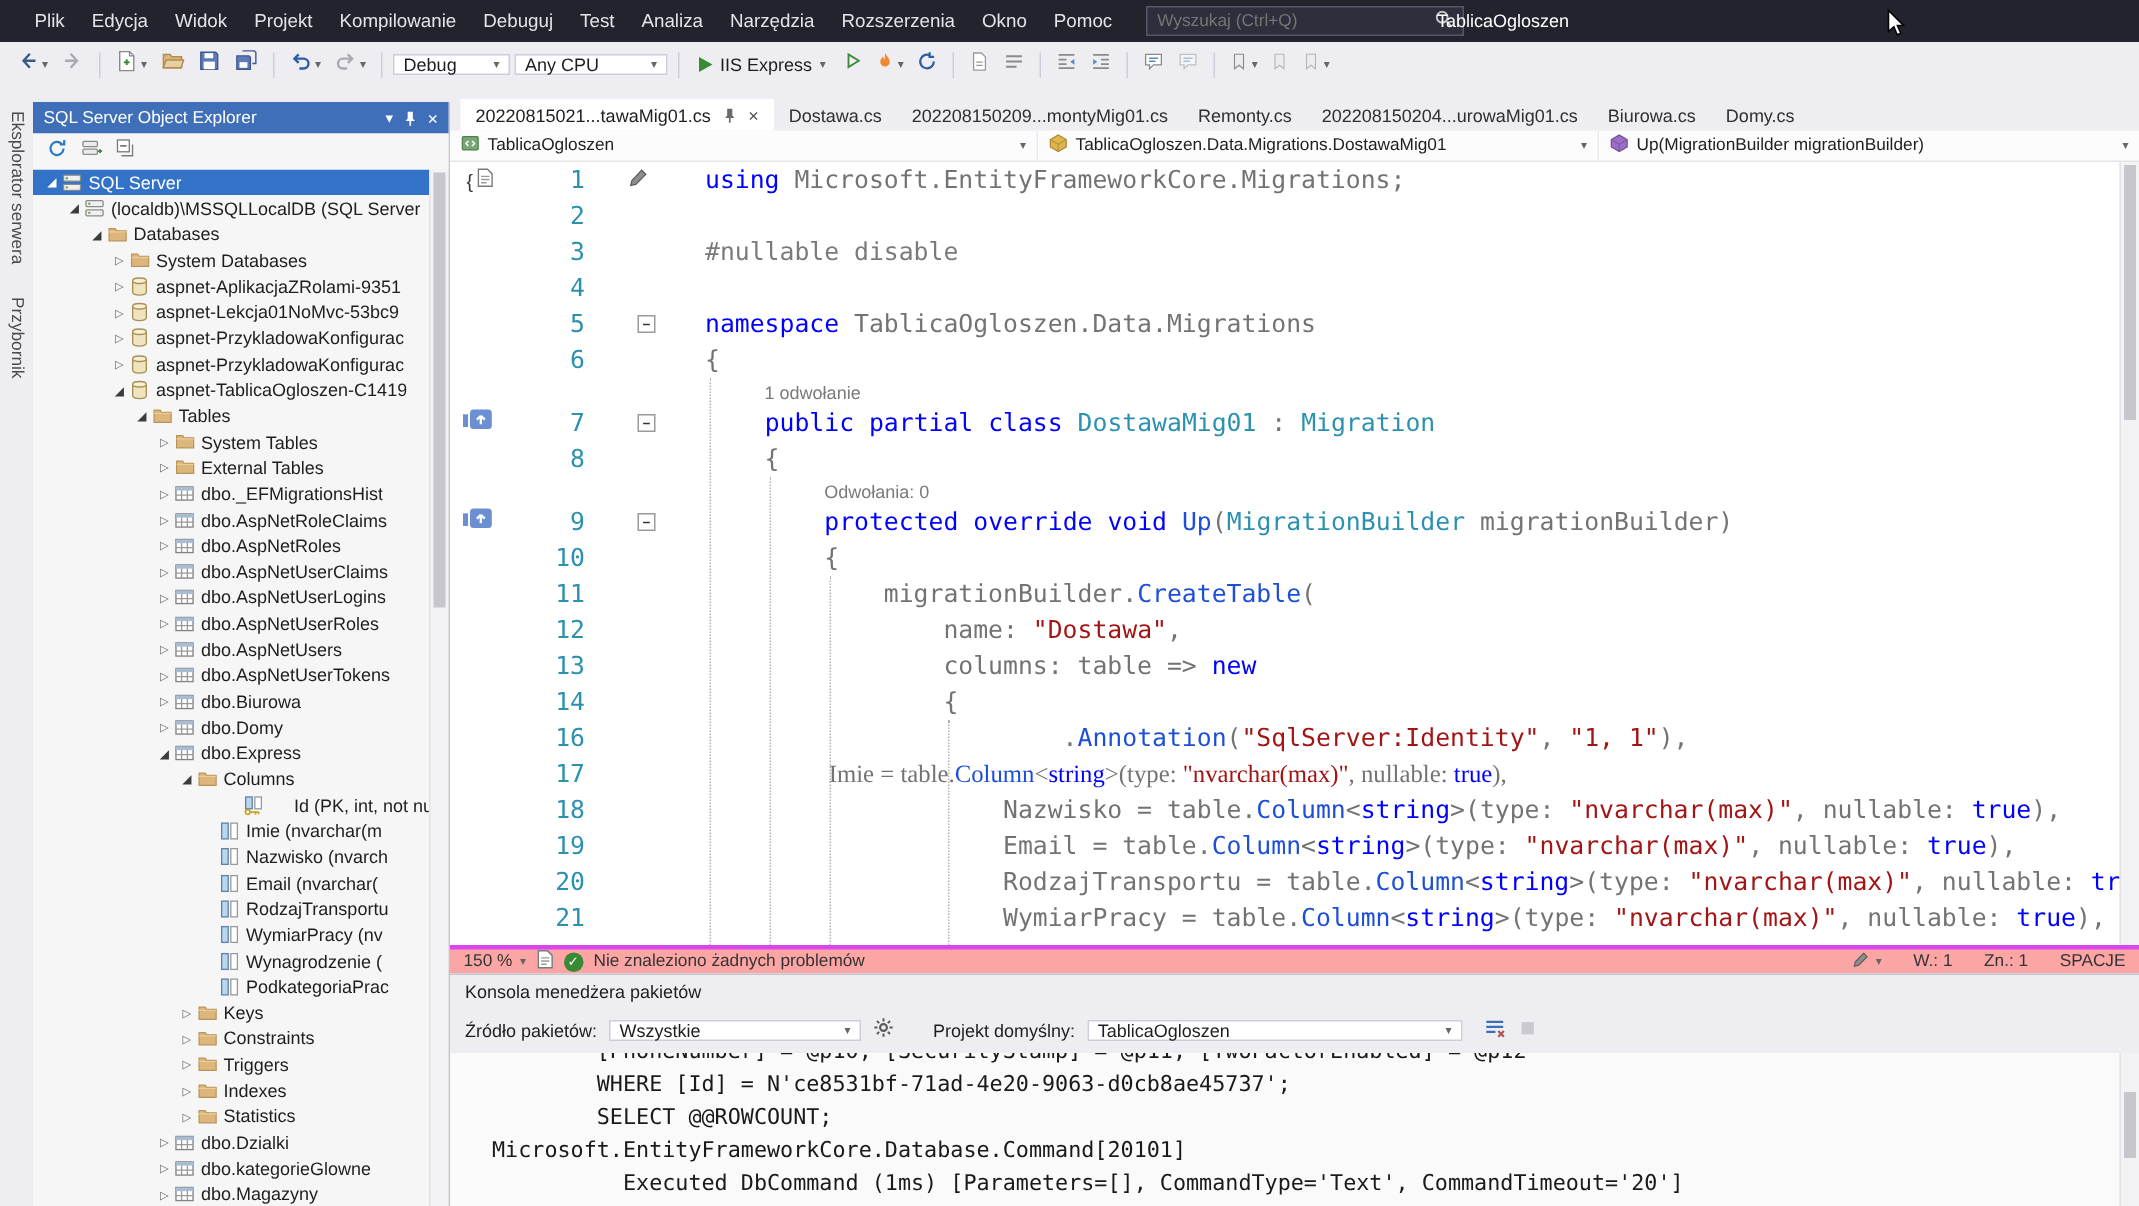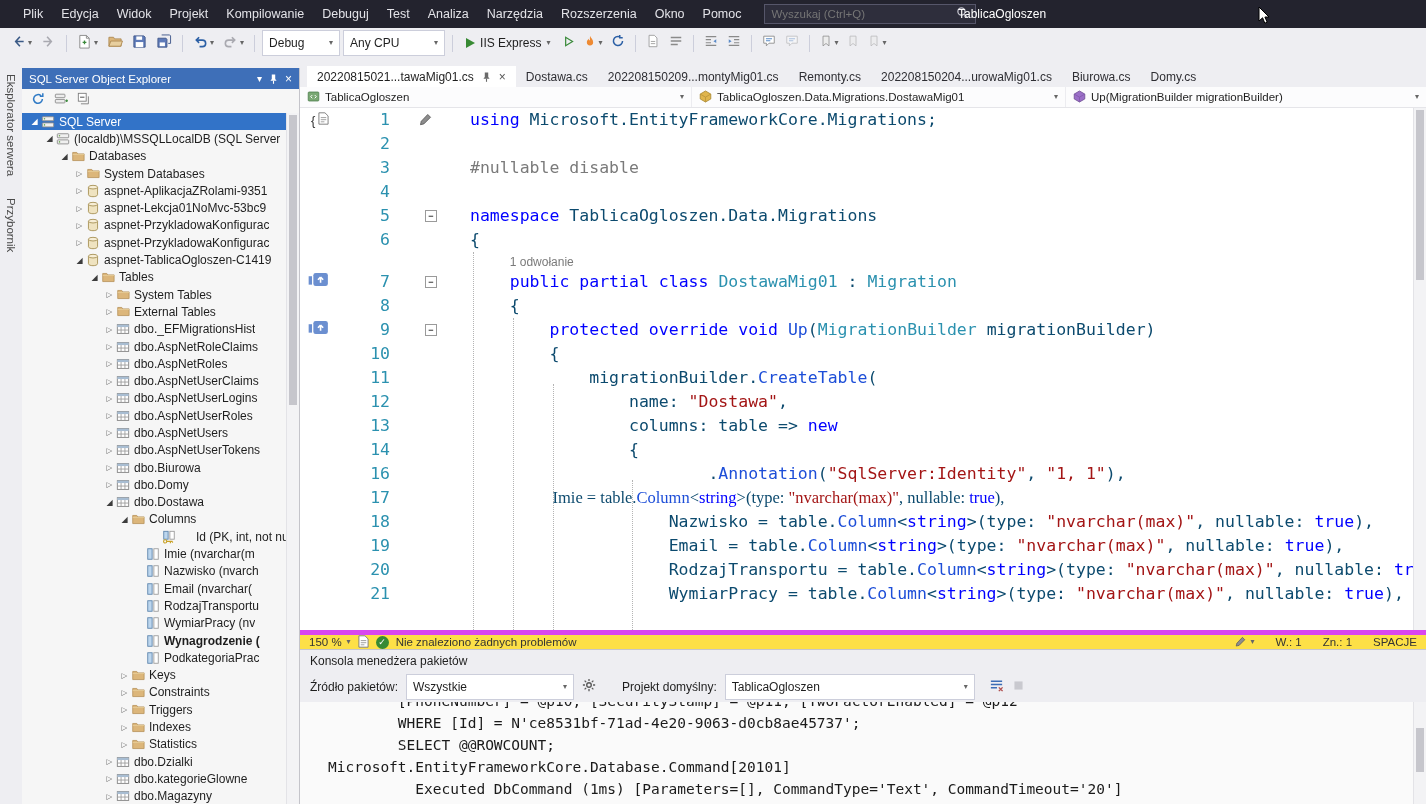--- a/index.html
+++ b/index.html
@@ -12,21 +12,21 @@
 #search-box{margin-left:14px;width:212px;height:20px;background:#2e2e3c;border:1px solid #56566a;display:flex;align-items:center;padding:0 6px}
 #search-box input{flex:1;background:transparent;border:0;outline:none;color:#c9c9d2;font-size:11.5px;font-family:"Liberation Sans",sans-serif}
 #window-title{position:absolute;left:958px;top:0;line-height:28px;color:#fff;font-size:12px}
 #mouse-cursor{position:absolute;left:1258px;top:6px;z-index:99}
 
 
 #toolbar{height:30px;background:#eeeef2;display:flex;align-items:center;padding:0 8px;gap:3px}
 .tbtn{height:22px;display:flex;align-items:center;padding:0 3px;gap:2px}
 .tsep{width:1px;height:17px;background:#cccedb;margin:0 4px}
 .chev{font-size:8px;color:#666;line-height:1}
-.combo{height:26px;background:#fff;border:1px solid #cccedb;display:flex;align-items:center;font-size:12px;color:#1e1e1e;padding:0 6px;gap:10px}
+.combo{height:14px;background:#fff;border:1px solid #cccedb;display:flex;align-items:center;font-size:12px;color:#1e1e1e;padding:0 6px;gap:10px}
 .combo .chev{margin-left:auto}
 #combo-debug{width:78px}
 #combo-platform{width:102px}
 #run-button{display:flex;align-items:center;gap:5px;padding:0 6px;height:22px;font-size:12px;color:#1e1e1e}
 .play-solid{width:0;height:0;border-left:9px solid #388a34;border-top:5.5px solid transparent;border-bottom:5.5px solid transparent;display:inline-block}
 
 
 #workspace{display:flex;height:746px;background:#eeeef2}
 #sidestrip{width:22px;display:flex;flex-direction:column;align-items:center;padding-top:16px;gap:22px;flex:0 0 22px}
 .vtab{writing-mode:vertical-rl;font-size:11.5px;color:#4a4a4a;white-space:nowrap}
@@ -64,29 +64,29 @@
 #editor{height:522px;background:#fff;position:relative;overflow:hidden}
 #code-area{position:absolute;inset:0;overflow:hidden}
 .crow{display:flex;height:24px;line-height:24px;font-family:"DejaVu Sans Mono","Liberation Mono",monospace;font-size:16.5px}
 .crow.lens{height:18px;line-height:18px}
 .cell-glyph{flex:0 0 40px;position:relative;display:flex;align-items:center}
 .cell-num{flex:0 0 56px;text-align:right;padding-right:6px;color:#2b91af}
 .cell-pad{flex:0 0 22px}
 .cell-fold{flex:0 0 26px;position:relative}
 .cell-code{flex:1;white-space:pre;overflow:hidden}
 .fold-box{position:absolute;left:7px;top:6px;width:12px;height:12px;border:1px solid #9a9a9a;background:#fff;font:bold 9px/10px "Liberation Sans",sans-serif;text-align:center;color:#333}
-.tk-k{color:#0000ff}.tk-t{color:#2b91af}.tk-s{color:#a31515}.tk-m{color:#1d4ed8}.tk-d{color:#7a7a7a}.tk-p{color:#0c4a6e}
+.tk-k{color:#0000ff}.tk-t{color:#2b91af}.tk-s{color:#a31515}.tk-m{color:#1d4ed8}.tk-d{color:#7a7a7a}.tk-p{color:#737373}
 .lens-text{font-family:"Liberation Sans",sans-serif;font-size:12px;color:#7a7a7a}
 .guide{position:absolute;width:0;border-left:1px dotted #b4b4b4}
 .corner-brace{font:13px "Liberation Sans",sans-serif;color:#333;margin-left:11px;margin-right:3px}
 #pen-overlay{position:absolute;left:119px;top:4px}
 #editor-scrollbar{z-index:5}
 
 
-#editor-status{height:19px;background:#fde047;border-top:5px solid #d946ef;display:flex;align-items:center;font-size:11.5px;color:#333;padding:0 9px;gap:7px}
+#editor-status{height:19px;background:#fca5a5;border-top:3px solid #d946ef;display:flex;align-items:center;font-size:11.5px;color:#333;padding:0 9px;gap:7px}
 .checkcircle{width:13px;height:13px;border-radius:50%;background:#388a34;color:#fff;font-size:9px;line-height:13px;text-align:center;flex:0 0 13px}
 #health-msg{margin-right:auto}
 .status-right{margin-left:14px;white-space:nowrap}
 
 
 #console-header{height:22px;background:#eeeef2;border-top:1px solid #c6c6cc;display:flex;align-items:center;padding:0 10px;font-size:12px;color:#1e1e1e}
 #console-toolbar{height:31px;background:#eeeef2;display:flex;align-items:center;gap:8px;padding:0 10px;font-size:12px;color:#1e1e1e}
 #combo-source{width:168px}
 #combo-project{width:250px}
 #console-output{flex:1;position:relative;background:#fafafa;overflow:hidden;font-family:"DejaVu Sans Mono","Liberation Mono",monospace;font-size:14.5px;line-height:22px;color:#1a1a1a;padding-left:28px}
@@ -534,21 +534,21 @@
           </div>
           <div class="tree-row" style="padding-left: 81px;">
             <span class="arrow open">◢</span>
             <span class="ticon">
               <svg width="14" height="14" viewBox="0 0 16 16">
                 <rect x="1.5" y="3" width="13" height="10" fill="#fff" stroke="#808080"></rect>
                 <rect x="1.5" y="3" width="13" height="2.8" fill="#a8bdd2"></rect>
                 <path d="M5.8 5.8V13M10.2 5.8V13M1.5 9.2h13" stroke="#9a9a9a" fill="none"></path>
               </svg>
             </span>
-            <span class="tlabel">dbo.Dostawa</span>
+            <span class="tlabel">dbo.Express</span>
           </div>
           <div class="tree-row" style="padding-left: 96px;">
             <span class="arrow open">◢</span>
             <span class="ticon">
               <svg width="14" height="13" viewBox="0 0 16 16">
                 <path d="M1.5 3h5l1.2 1.8h7.8V13h-14z" fill="#dcb67a" stroke="#b8935a"></path>
                 <path d="M1.5 5.6h14" stroke="#e8cf9a"></path>
               </svg>
             </span>
             <span class="tlabel">Columns</span>
@@ -608,21 +608,21 @@
           <div class="tree-row" style="padding-left: 111px;">
             <span class="arrow"></span>
             <span class="ticon">
               <svg width="14" height="14" viewBox="0 0 16 16">
                 <rect x="2" y="2" width="5" height="12" fill="#bcd6ee" stroke="#5b83ab"></rect>
                 <rect x="9" y="2" width="5" height="12" fill="#fff" stroke="#9a9a9a"></rect>
               </svg>
             </span>
             <span class="tlabel">WymiarPracy (nv</span>
           </div>
-          <div class="tree-row" style="padding-left: 111px; font-weight: bold;">
+          <div class="tree-row" style="padding-left: 111px;">
             <span class="arrow"></span>
             <span class="ticon">
               <svg width="14" height="14" viewBox="0 0 16 16">
                 <rect x="2" y="2" width="5" height="12" fill="#bcd6ee" stroke="#5b83ab"></rect>
                 <rect x="9" y="2" width="5" height="12" fill="#fff" stroke="#9a9a9a"></rect>
               </svg>
             </span>
             <span class="tlabel">Wynagrodzenie (</span>
           </div>
           <div class="tree-row" style="padding-left: 111px;">
@@ -857,20 +857,27 @@
                 <span class="fold-box">−</span>
               </span>
               <span class="cell-code" style="padding-left: 26px;"><span class="tk-p">    </span><span class="tk-k">public</span><span class="tk-p"> </span><span class="tk-k">partial</span><span class="tk-p"> </span><span class="tk-k">class</span><span class="tk-p"> </span><span class="tk-t">DostawaMig01</span><span class="tk-p"> : </span><span class="tk-t">Migration</span></span>
             </div>
             <div class="crow">
               <span class="cell-glyph"></span>
               <span class="cell-num">8</span>
               <span class="cell-pad"></span>
               <span class="cell-fold"></span>
               <span class="cell-code" style="padding-left: 26px;"><span class="tk-p">    {</span></span>
+            </div>
+            <div class="crow lens">
+              <span class="cell-glyph"></span>
+              <span class="cell-num"></span>
+              <span class="cell-pad"></span>
+              <span class="cell-fold"></span>
+              <span class="cell-code" style="padding-left: 105.44px;"><span class="lens-text">Odwołania: 0</span></span>
             </div>
             <div class="crow">
               <span class="cell-glyph">
                 <span class="icon" style="margin-left: 8px;"><svg width="21" height="15" viewBox="0 0 22 16">
                     <rect x=".5" y="4.5" width="3.6" height="9" fill="#6b8fd0"></rect>
                     <rect x="5.5" y="1" width="15.5" height="14" rx="2.5" fill="#6b8fd0"></rect>
                     <path d="M13.2 11.5V5.5M13.2 5.5l-2.8 2.8M13.2 5.5l2.8 2.8" stroke="#fff" stroke-width="1.7" fill="none"></path>
                   </svg></span>
               </span>
               <span class="cell-num">9</span>

